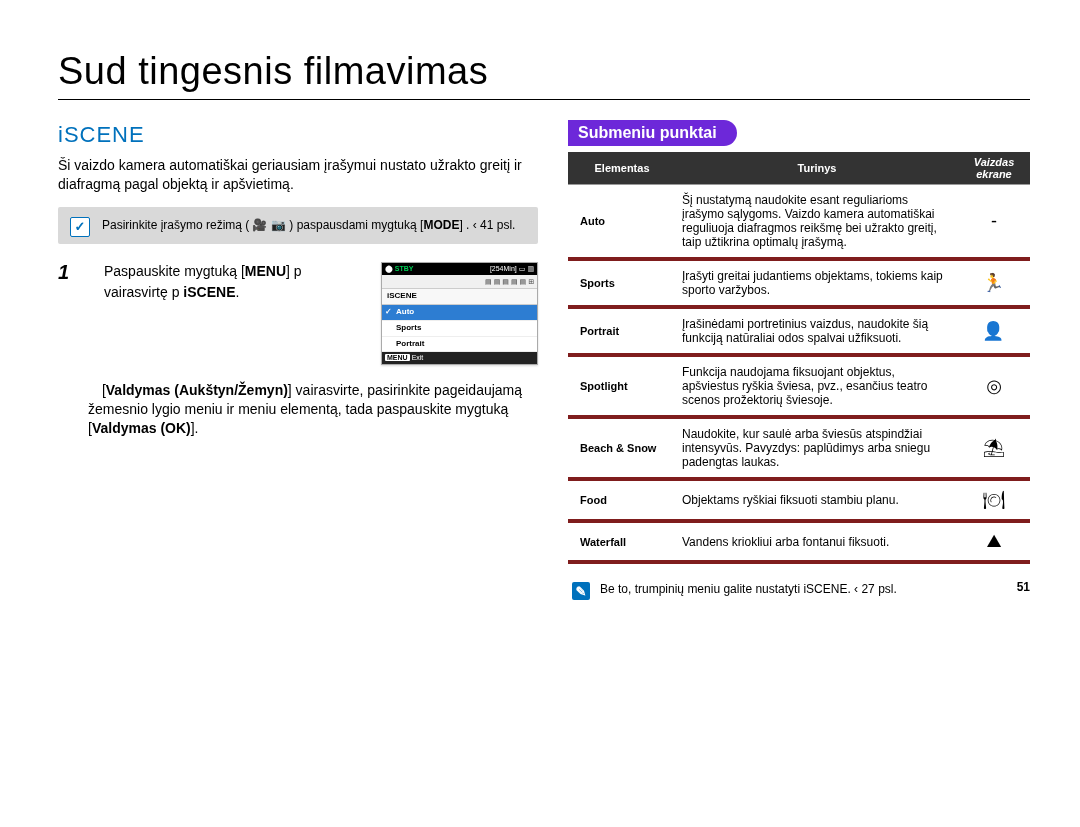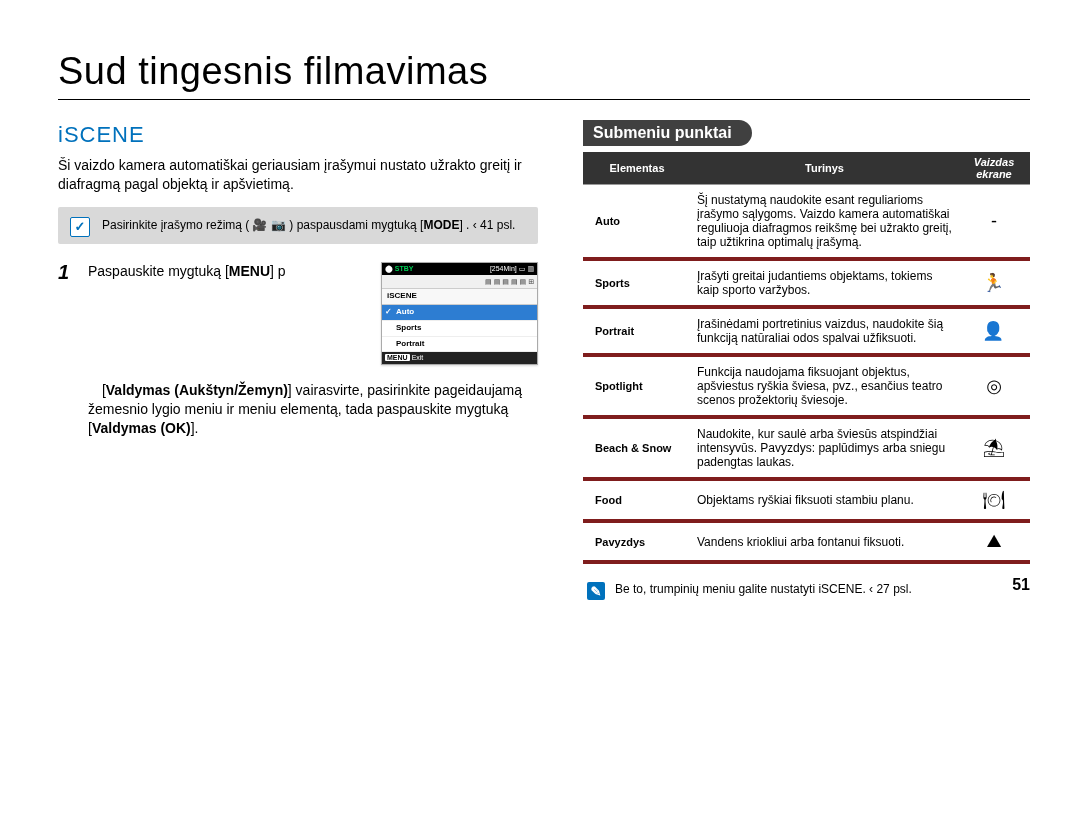--- a/index.html
+++ b/index.html
@@ -18,21 +18,21 @@
   .page-title {
     font-size: 38px;
     font-weight: 400;
     border-bottom: 1px solid #000;
     padding-bottom: 6px;
     margin: 0 0 20px 0;
     letter-spacing: 0.5px;
   }
   .columns {
     display: flex;
-    gap: 45px;
+    gap: 30px;
     justify-content: space-between;
   }
   .col-left {
     width: 480px;
     flex: 0 0 480px;
     font-size: 14px;
     line-height: 1.35;
   }
   .col-right {
     flex: 1;
@@ -85,21 +85,21 @@
     font-size: 20px;
     font-weight: bold;
     font-style: italic;
     width: 22px;
     flex: 0 0 22px;
     line-height: 1;
   }
   .step-body {
     flex: 1;
   }
-  .step-body p { margin: 0 0 2px 0; }
+  .step-body p { margin: 0 0 2px 16px; }
   .bold { font-weight: bold; }
   .sub-step {
     margin: 8px 0 0 30px;
   }
   .sub-step .bullet {
     display: inline-block;
     width: 10px;
     color: #666;
   }
   
@@ -165,21 +165,21 @@
     background:#fff;
     color:#000;
     padding:0 2px;
     border-radius:1px;
     margin-right:2px;
     font-weight:bold;
   }
   
   .submenu-heading {
     display: inline-block;
-    background: #404040;
+    background: #6d28d9;
     color: #fff;
     font-size: 16px;
     font-weight: bold;
     padding: 4px 20px 4px 10px;
     border-radius: 0 14px 14px 0;
     margin-bottom: 6px;
   }
   table.submenu {
     border-collapse: collapse;
     width: 100%;
@@ -233,21 +233,21 @@
     align-items: center;
     justify-content: center;
     font-size: 13px;
     font-weight: bold;
     border-radius: 2px;
   }
   .page-number {
     position: absolute;
     bottom: 28px;
     right: 50px;
-    font-size: 16px;
+    font-size: 12px;
     font-weight: bold;
   }
 </style>
 </head>
 <body>
 
 <div class="page">
   <h1 class="page-title">Sud tingesnis filmavimas</h1>
 
   <div class="columns">
@@ -291,20 +291,23 @@
             <div class="d-item selected">Auto</div>
             <div class="d-item">Sports</div>
             <div class="d-item">Portrait</div>
             <div class="d-exit">
               <span class="menu-tag">MENU</span><span>Exit</span>
             </div>
           </div>
 
           <p>
             <span>Paspauskite mygtuką [</span><span class="bold">MENU</span><span>]  p</span>
+          </p>
+          <p>
+            <span>vairasvirtę  p </span><span class="bold">iSCENE</span><span>.</span>
           </p>
         </div>
       </div>
 
       <div class="sub-step">
         <span class="bullet"> </span>
         [<span class="bold">Valdymas (Aukštyn/Žemyn)</span><span>] vairasvirte, pasirinkite pageidaujamą žemesnio lygio meniu ir meniu elementą, tada paspauskite mygtuką [</span><span class="bold">Valdymas (OK)</span><span>].</span>
       </div>
 
     </div>
@@ -347,21 +350,21 @@
               <td class="el">Beach &amp; Snow</td>
               <td>Naudokite, kur saulė arba šviesūs atspindžiai intensyvūs. Pavyzdys: paplūdimys arba sniegu padengtas laukas.</td>
               <td class="ic">⛱</td>
             </tr>
             <tr>
               <td class="el">Food</td>
               <td>Objektams ryškiai fiksuoti stambiu planu.</td>
               <td class="ic">🍽</td>
             </tr>
             <tr>
-              <td class="el">Pavyzdys</td>
+              <td class="el">Waterfall</td>
               <td>Vandens kriokliui arba fontanui fiksuoti.</td>
               <td class="ic">⛰</td>
             </tr>
           </tbody>
       </table>
 
       <div class="note-row">
         <span class="note-icon">✎</span>
         <span>Be to, trumpinių meniu galite nustatyti iSCENE.  ‹  27 psl.</span>
       </div>

